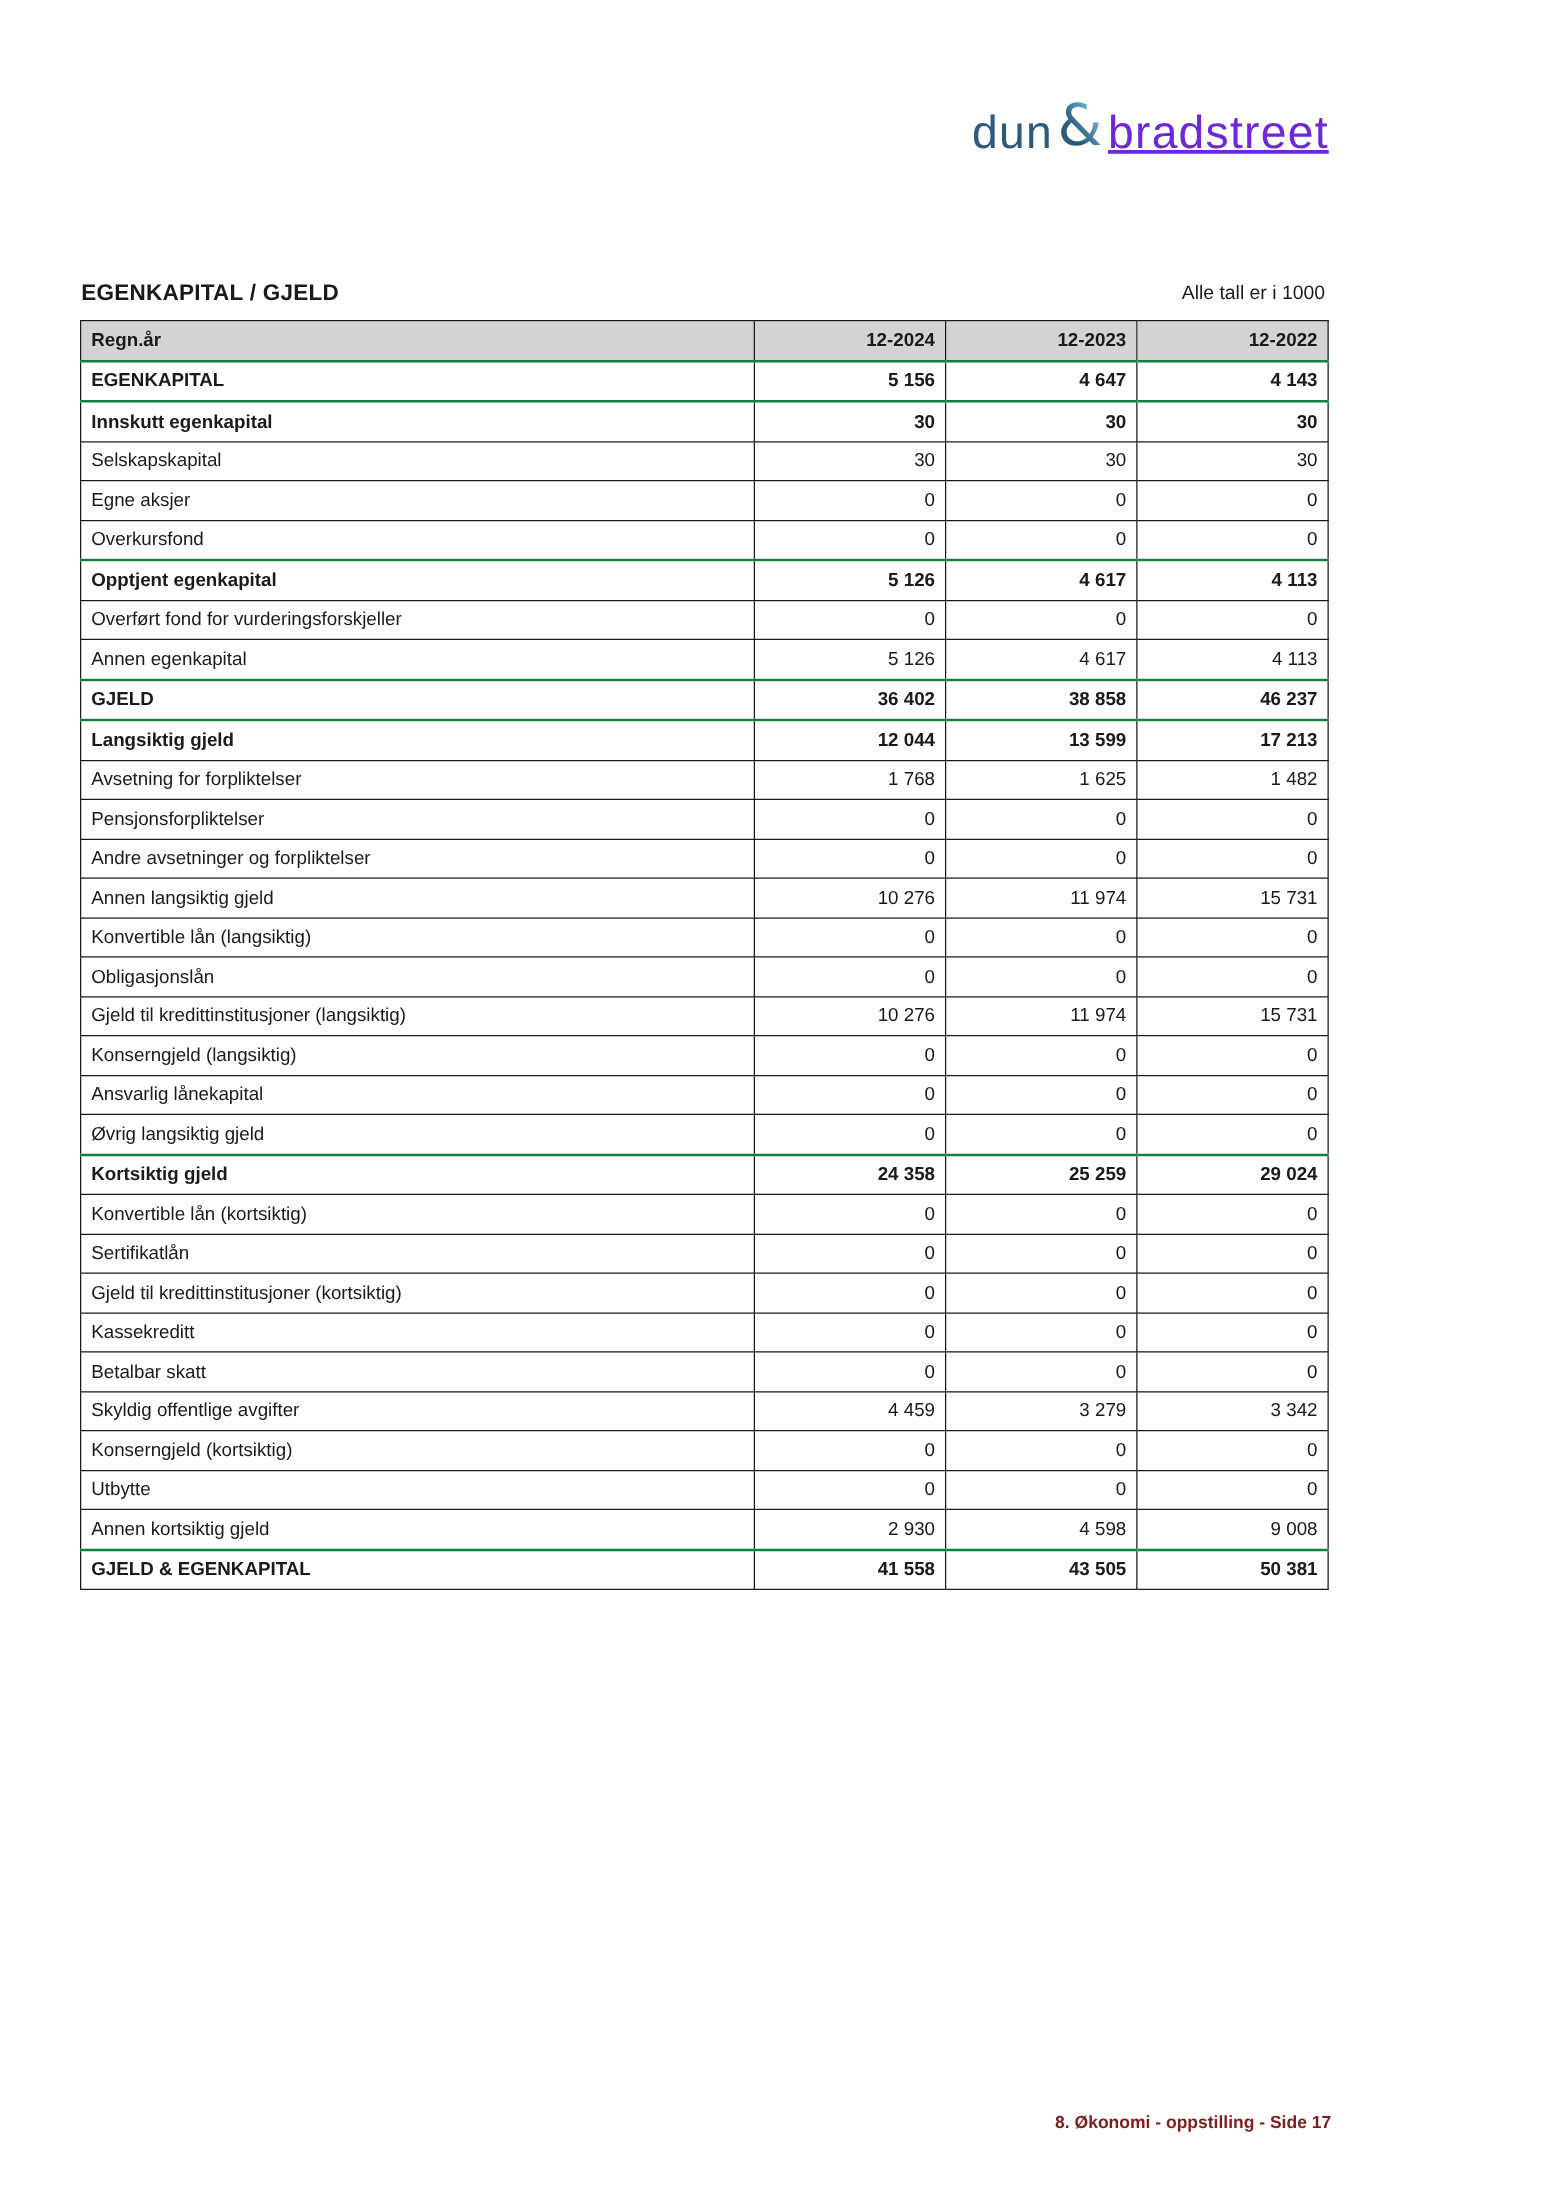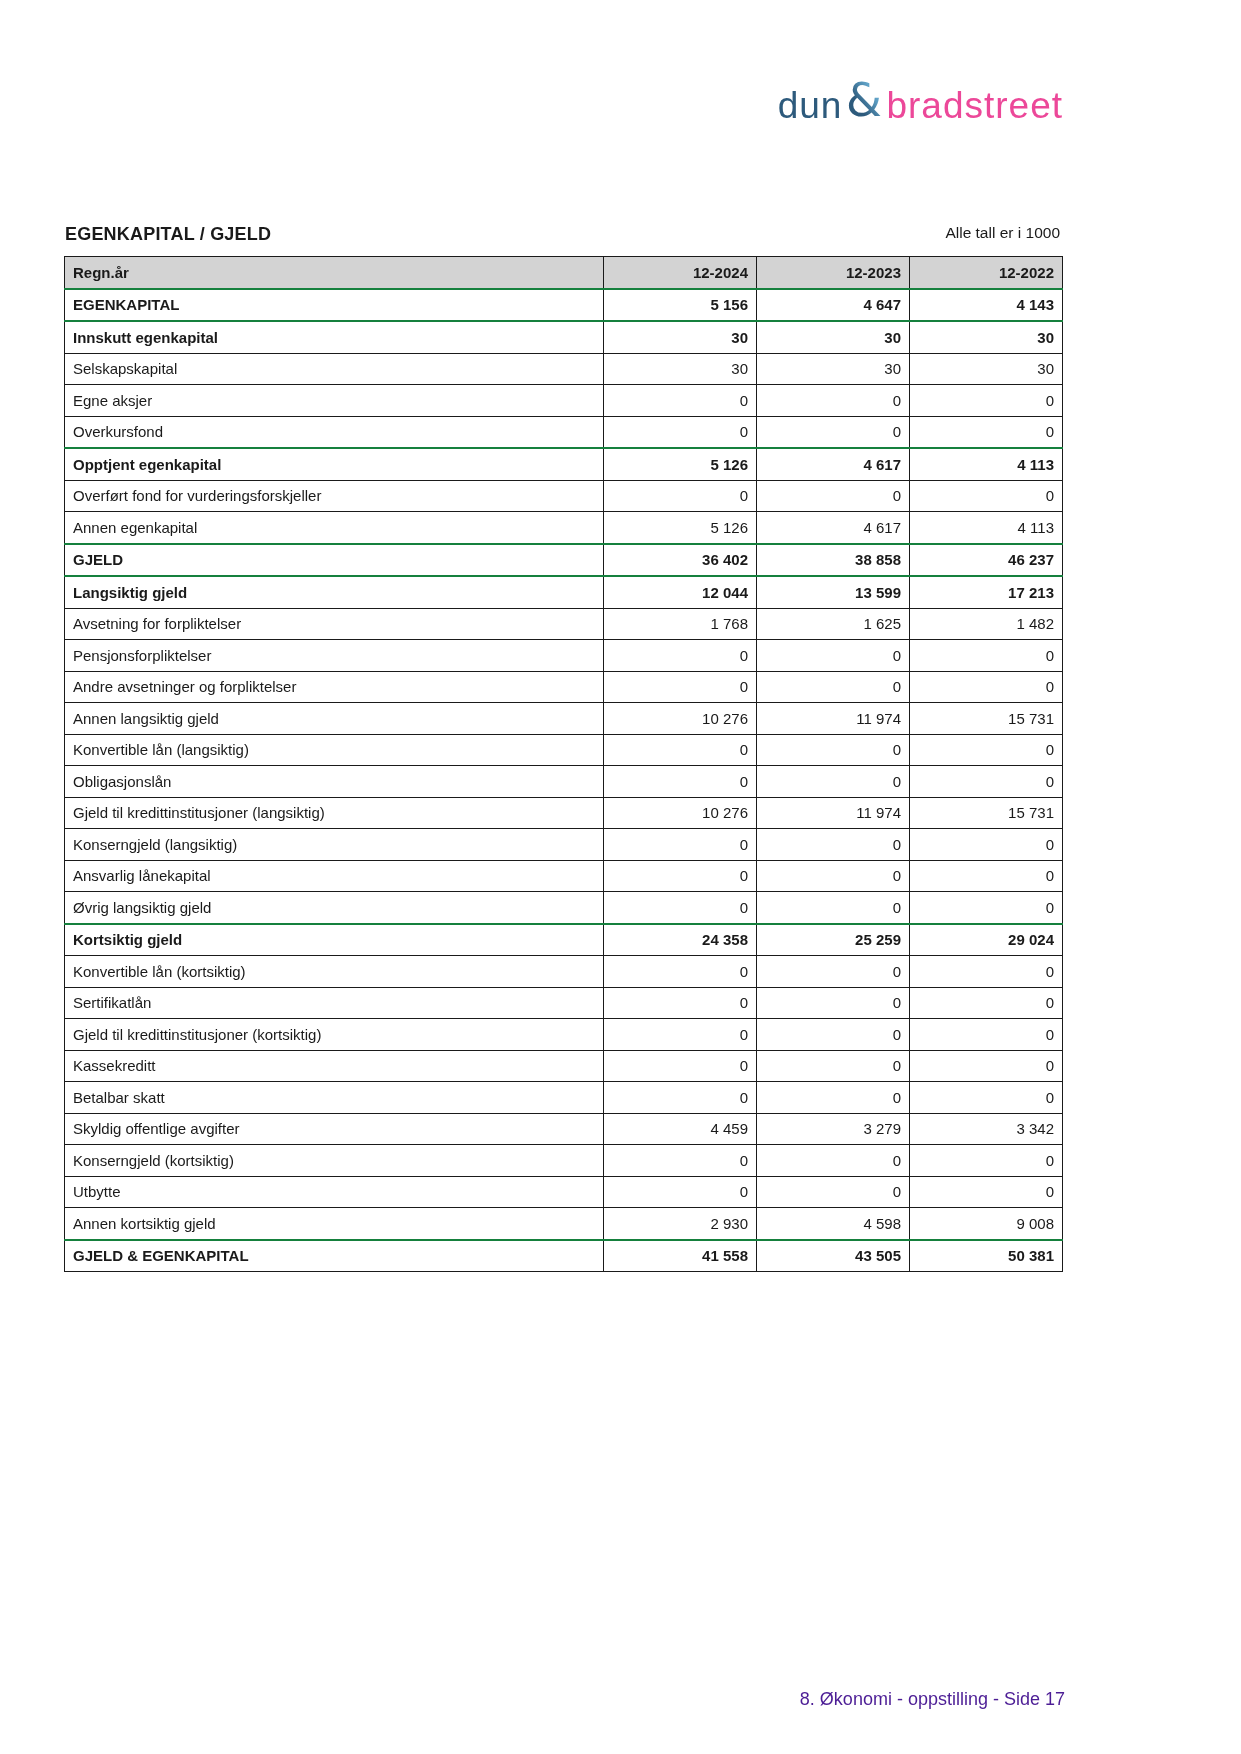--- a/index.html
+++ b/index.html
@@ -9,60 +9,60 @@
   }
 
   
   .logo { position:absolute; top:66px; right:178px; display:flex; align-items:baseline; }
   .logo-dun  { font-size:37px; font-weight:400; letter-spacing:1px; }
   .logo-brad { font-size:37px; font-weight:400; letter-spacing:1px; }
   .logo-amp  { position:relative; top:8px; margin:0 1px; }
 
   
   .content { position:absolute; left:64px; top:224px; width:998px; }
-  .title-row { display:flex; justify-content:space-between; align-items:flex-start; margin:0 2px 11px 1px; }
+  .title-row { display:flex; justify-content:space-between; align-items:center; margin:0 2px 11px 1px; }
   .section-title { font-size:18px; font-weight:bold; margin:0; letter-spacing:0.2px; }
   .units-note { font-size:15.5px; }
 
   
   table.fin {
     width:998px; border-collapse:collapse; table-layout:fixed;
     font-size:15px; border:1.5px solid #1a1a1a;padding-left:28px;
   }
   table.fin th, table.fin td {
     border:1px solid #1a1a1a; height:30.5px; padding:0 8px;
     white-space:nowrap; overflow:hidden; vertical-align:middle;
   }
   table.fin thead th { background:#d3d3d3; font-weight:bold; border-bottom:1.5px solid #1a1a1a; }
   .label-cell { text-align:left; }
   .num-cell   { text-align:right; }
   tr.bold-row td { font-weight:bold; border-top:2px solid #15803d; }
 
   
-  .footer { position:absolute; top:1689px; right:176px; font-size:18px; color:#4c1d95; }
+  .footer { position:absolute; top:1689px; right:176px; font-size:14px; color:#7f1d1d;font-weight:bold; }
 </style>
 </head>
 <body>
 
 <div class="page">
 
   <div class="logo">
     <span class="logo-dun" style="color:#2d5a7c;">dun</span>
     <span class="logo-amp">
       <svg width="42" height="52" viewBox="0 0 42 52" aria-hidden="true">
         <defs>
           <linearGradient id="ampGrad" x1="1" y1="0" x2="0" y2="1">
             <stop offset="0.30" stop-color="#61a4c9"></stop>
             <stop offset="0.62" stop-color="#2d5a7c"></stop>
           </linearGradient>
         </defs>
         <text x="21" y="42" text-anchor="middle" font-family="DejaVu Sans, sans-serif" font-size="46" fill="url(#ampGrad)">&amp;</text>
       </svg>
     </span>
-    <span class="logo-brad" style="color:#ec4899;">bradstreet</span>
+    <span class="logo-brad" style="color:#6d28d9;text-decoration:underline;">bradstreet</span>
   </div>
 
   <div class="content">
 
     <div class="title-row">
       <h1 class="section-title">EGENKAPITAL / GJELD</h1>
       <span class="units-note">Alle tall er i 1000</span>
     </div>
 
     <table class="fin">

